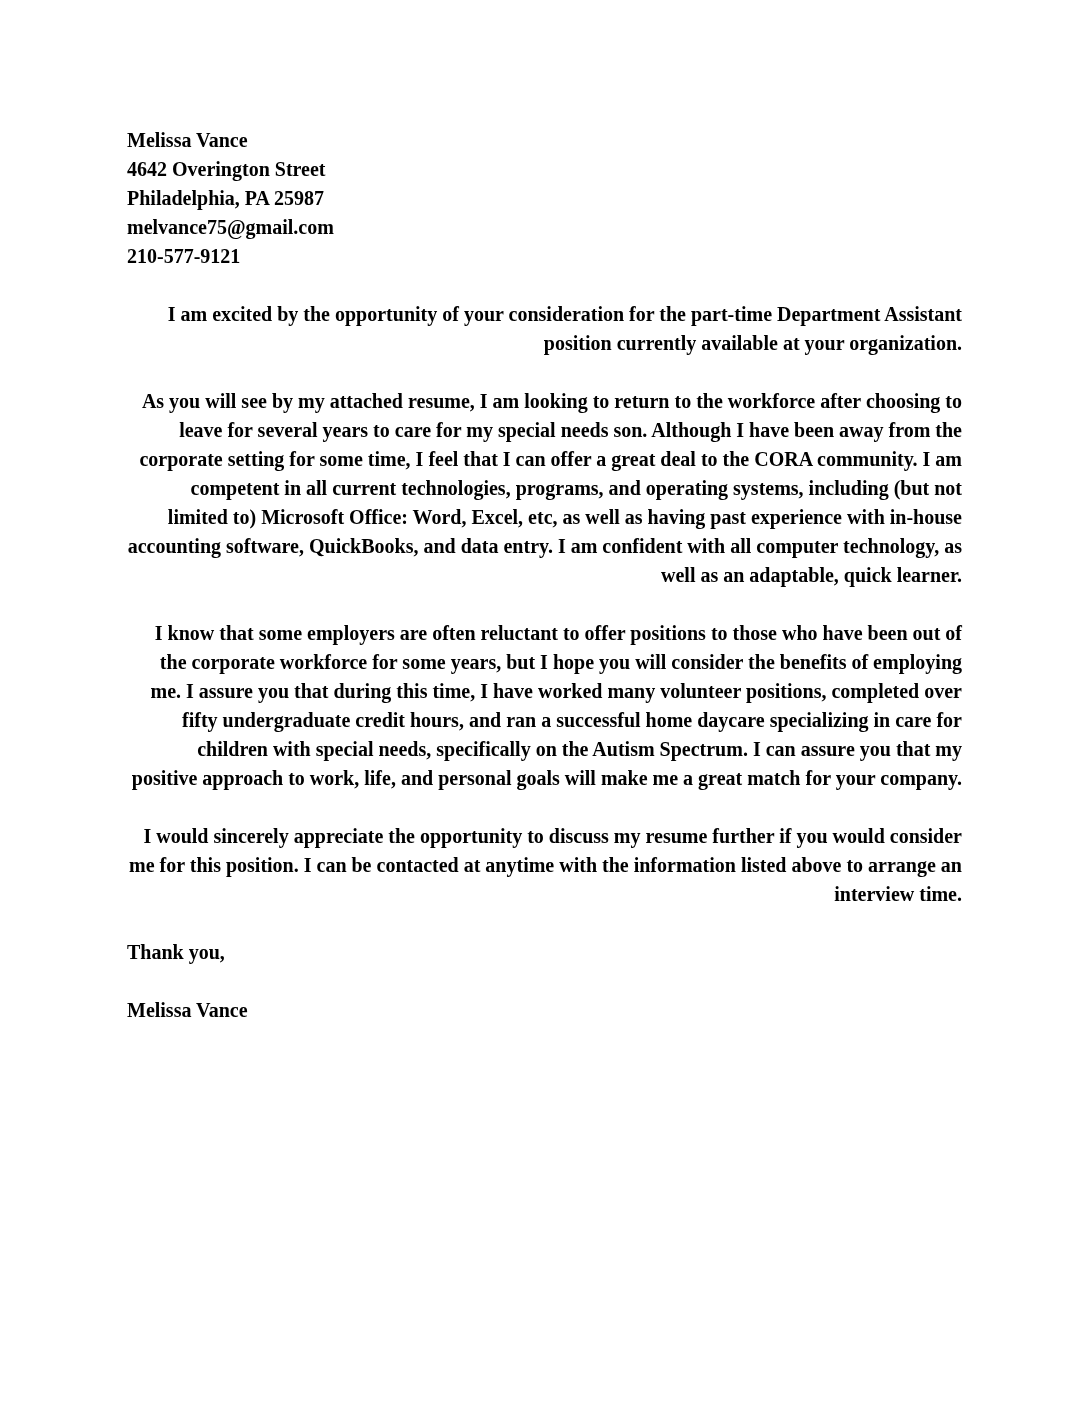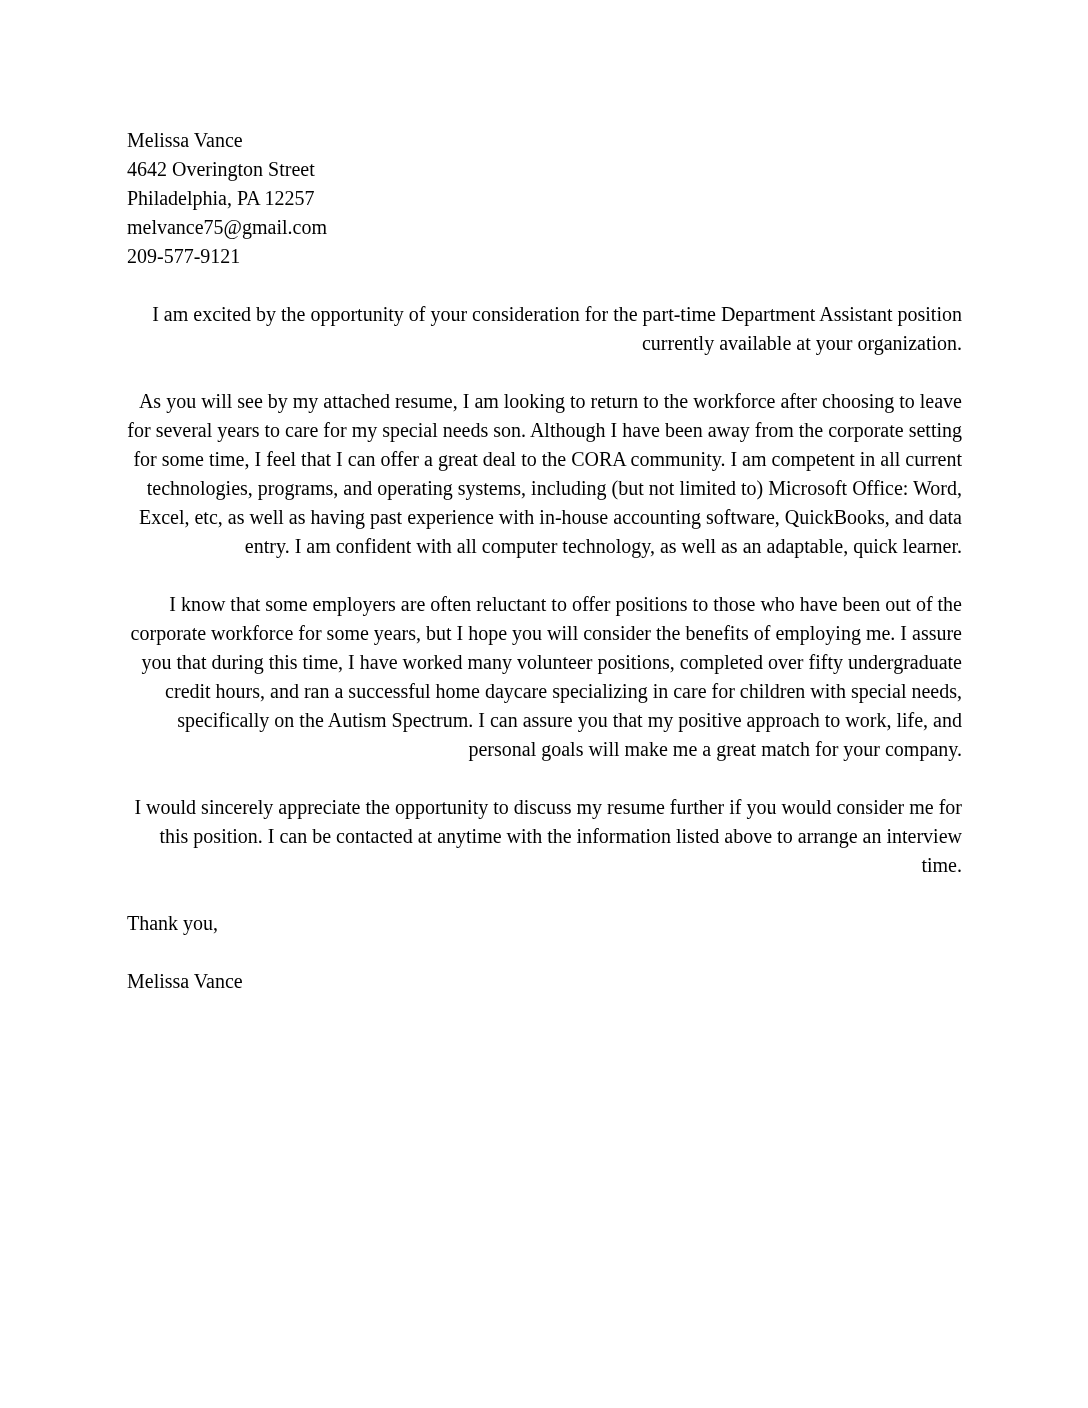--- a/index.html
+++ b/index.html
@@ -19,40 +19,41 @@
     background: #ffffff;
     padding: 126px 126px 0 127px;
   }
   .letter {
     font-size: 20px;
     line-height: 29px;
     max-width: 836px;
   }
   .block {
     margin-bottom: 29px;
+    font-weight: bold;
   }
   .line {
     display: block;
   }
   .para {
     text-align: right;
   }
 </style>
 </head>
 <body>
 
 <div class="page">
   <div class="letter">
 
     <div class="block">
       <span class="line">Melissa Vance</span>
       <span class="line">4642 Overington Street</span>
-      <span class="line">Philadelphia, PA 12257</span>
+      <span class="line">Philadelphia, PA 25987</span>
       <span class="line">melvance75@gmail.com</span>
-      <span class="line">209-577-9121</span>
+      <span class="line">210-577-9121</span>
     </div>
 
 
 
     <div class="block para">I am excited by the opportunity of your consideration for the part-time Department Assistant position currently available at your organization.</div>
 
     <div class="block para">As you will see by my attached resume, I am looking to return to the workforce after choosing to leave for several years to care for my special needs son. Although I have been away from the corporate setting for some time, I feel that I can offer a great deal to the CORA community. I am competent in all current technologies, programs, and operating systems, including (but not limited to) Microsoft Office: Word, Excel, etc, as well as having past experience with in-house accounting software, QuickBooks, and data entry. I am confident with all computer technology, as well as an adaptable, quick learner.</div>
 
     <div class="block para">I know that some employers are often reluctant to offer positions to those who have been out of the corporate workforce for some years, but I hope you will consider the benefits of employing me. I assure you that during this time, I have worked many volunteer positions, completed over fifty undergraduate credit hours, and ran a successful home daycare specializing in care for children with special needs, specifically on the Autism Spectrum. I can assure you that my positive approach to work, life, and personal goals will make me a great match for your company.</div>
 

